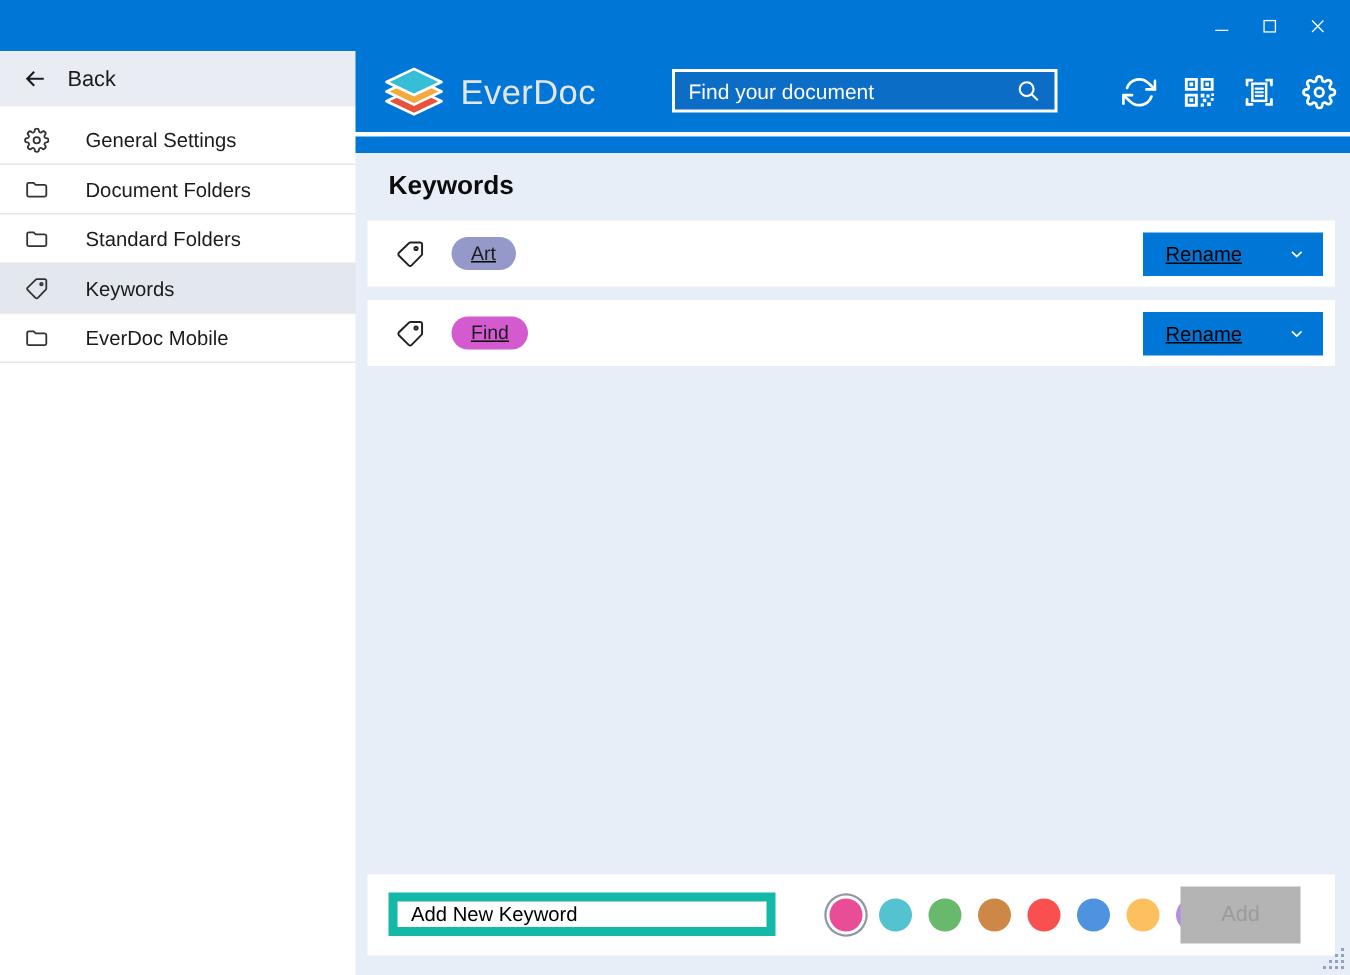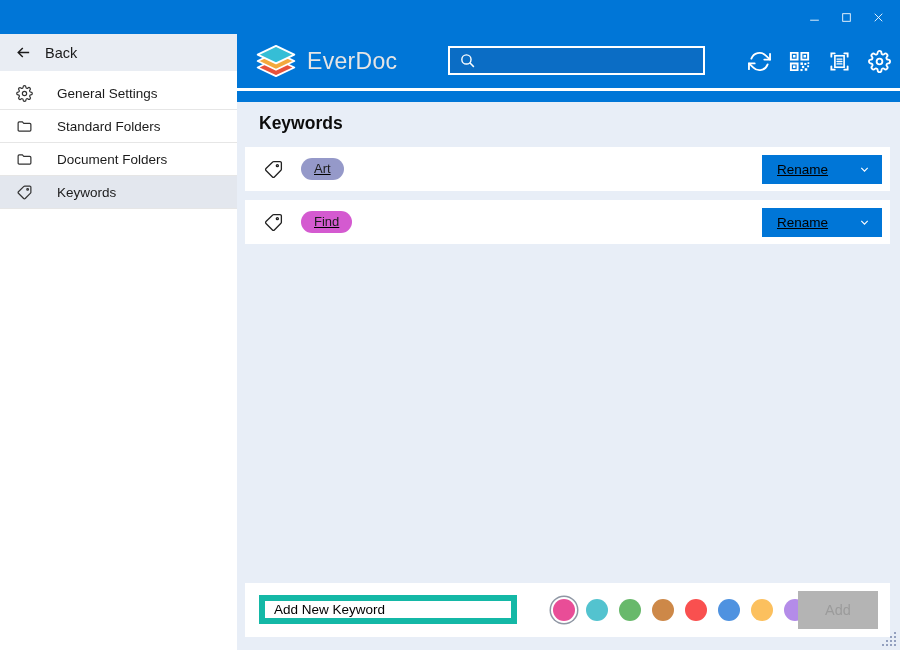--- a/index.html
+++ b/index.html
@@ -56,21 +56,21 @@
                 display:flex; align-items:center; justify-content:space-between; padding:0 12px 0 15px; }
   .rename-btn svg { width:11px; height:11px; stroke:#fff; stroke-width:2.4; fill:none; }
 
   
   .add-panel { position:absolute; left:8px; right:10px; bottom:13px; height:54px; background:#fff; }
   .add-input { position:absolute; left:14px; top:12px; width:258px; height:29px;
                border:6px solid #14b8a6; font-size:13.5px; font-family:inherit; color:#000; padding:0 9px; outline:none; }
   .swatches { position:absolute; left:308px; top:16px; display:flex; gap:11px; }
   .swatch { width:22px; height:22px; border-radius:50%; cursor:pointer; }
   .swatch.selected { box-shadow:0 0 0 2px #fff, 0 0 0 3.5px #8f97a4; }
-  .add-btn { position:absolute; right:12px; top:8px; width:80px; height:38px; border:none;
+  .add-btn { position:absolute; right:23px; top:8px; width:80px; height:38px; border:none;
              background:#b4b4b4; color:#9b9b9b; font-size:14.5px; font-family:inherit; }
 
   .resize-grip { position:absolute; right:2px; bottom:2px; width:18px; height:18px; cursor:nwse-resize; }
 </style>
 </head>
 <body>
 
 <div class="app">
 
   <div class="titlebar">
@@ -105,50 +105,57 @@
         <svg viewBox="0 0 24 24">
           <circle cx="12" cy="12" r="3"></circle>
           <path d="M19.4 15a1.65 1.65 0 0 0 .33 1.82l.06.06a2 2 0 0 1-2.83 2.83l-.06-.06a1.65 1.65 0 0 0-1.82-.33 1.65 1.65 0 0 0-1 1.51V21a2 2 0 0 1-4 0v-.09A1.65 1.65 0 0 0 9 19.4a1.65 1.65 0 0 0-1.82.33l-.06.06a2 2 0 0 1-2.83-2.83l.06-.06a1.65 1.65 0 0 0 .33-1.82 1.65 1.65 0 0 0-1.51-1H3a2 2 0 0 1 0-4h.09A1.65 1.65 0 0 0 4.6 9a1.65 1.65 0 0 0-.33-1.82l-.06-.06a2 2 0 0 1 2.83-2.83l.06.06a1.65 1.65 0 0 0 1.82.33H9a1.65 1.65 0 0 0 1-1.51V3a2 2 0 0 1 4 0v.09a1.65 1.65 0 0 0 1 1.51 1.65 1.65 0 0 0 1.82-.33l.06-.06a2 2 0 0 1 2.83 2.83l-.06.06a1.65 1.65 0 0 0-.33 1.82V9a1.65 1.65 0 0 0 1.51 1H21a2 2 0 0 1 0 4h-.09a1.65 1.65 0 0 0-1.51 1z"></path>
         </svg>
         <span>General Settings</span>
       </div>
       <div class="side-item">
         <svg viewBox="0 0 24 24">
           <path d="M3 7c0-.8.7-1.5 1.5-1.5H9l2 2h8.5c.8 0 1.5.7 1.5 1.5v8c0 .8-.7 1.5-1.5 1.5h-15C3.7 18.5 3 17.8 3 17V7z"></path>
         </svg>
+        <span>Document Folders</span>
+      </div>
+      <div class="side-item">
+        <svg viewBox="0 0 24 24">
+          <path d="M3 7c0-.8.7-1.5 1.5-1.5H9l2 2h8.5c.8 0 1.5.7 1.5 1.5v8c0 .8-.7 1.5-1.5 1.5h-15C3.7 18.5 3 17.8 3 17V7z"></path>
+        </svg>
         <span>Standard Folders</span>
-      </div>
-      <div class="side-item">
-        <svg viewBox="0 0 24 24">
-          <path d="M3 7c0-.8.7-1.5 1.5-1.5H9l2 2h8.5c.8 0 1.5.7 1.5 1.5v8c0 .8-.7 1.5-1.5 1.5h-15C3.7 18.5 3 17.8 3 17V7z"></path>
-        </svg>
-        <span>Document Folders</span>
       </div>
       <div class="side-item selected">
         <svg viewBox="0 0 24 24" style="transform:scaleX(-1)">
           <path d="M20.6 13.1l-7.4 7.4c-.6.6-1.6.6-2.2 0l-7.5-7.6C3.2 12.6 3 12.2 3 11.8V4.5C3 3.7 3.7 3 4.5 3h7.3c.4 0 .8.2 1.1.4l7.7 7.5c.6.6.6 1.6 0 2.2z"></path>
           <circle cx="7.6" cy="7.6" r="1.2"></circle>
         </svg>
         <span>Keywords</span>
+      </div>
+      <div class="side-item">
+        <svg viewBox="0 0 24 24">
+          <path d="M3 7c0-.8.7-1.5 1.5-1.5H9l2 2h8.5c.8 0 1.5.7 1.5 1.5v8c0 .8-.7 1.5-1.5 1.5h-15C3.7 18.5 3 17.8 3 17V7z"></path>
+        </svg>
+        <span>EverDoc Mobile</span>
       </div>
     </div>
   </div>
 
   <div class="main-header">
     <div class="brand">
       <svg viewBox="0 0 48 40">
         <g stroke="#fff" stroke-width="2" stroke-linejoin="round">
           <path d="M24 17 L44 26.5 24 36 4 26.5 Z" fill="#e8513b"></path>
           <path d="M24 10 L44 19.5 24 29 4 19.5 Z" fill="#f3a93d"></path>
           <path d="M24 3 L44 12.5 24 22 4 12.5 Z" fill="#35bed6"></path>
         </g>
       </svg>
       <span class="brand-name">EverDoc</span>
     </div>
     <div class="searchbox">
+      <input type="text" placeholder="Find your document" style="">
       <svg viewBox="0 0 24 24">
         <circle cx="10.5" cy="10.5" r="6.5"></circle>
           <path d="M21 21l-5.8-5.8"></path>
       </svg>
     </div>
     <div class="header-icons">
       <span class="hicon">
         <svg viewBox="0 0 24 24" fill="none" stroke="#fff" stroke-width="1.9" stroke-linecap="round" stroke-linejoin="round">
           <path d="M23 4v6h-6"></path>
             <path d="M1 20v-6h6"></path>

